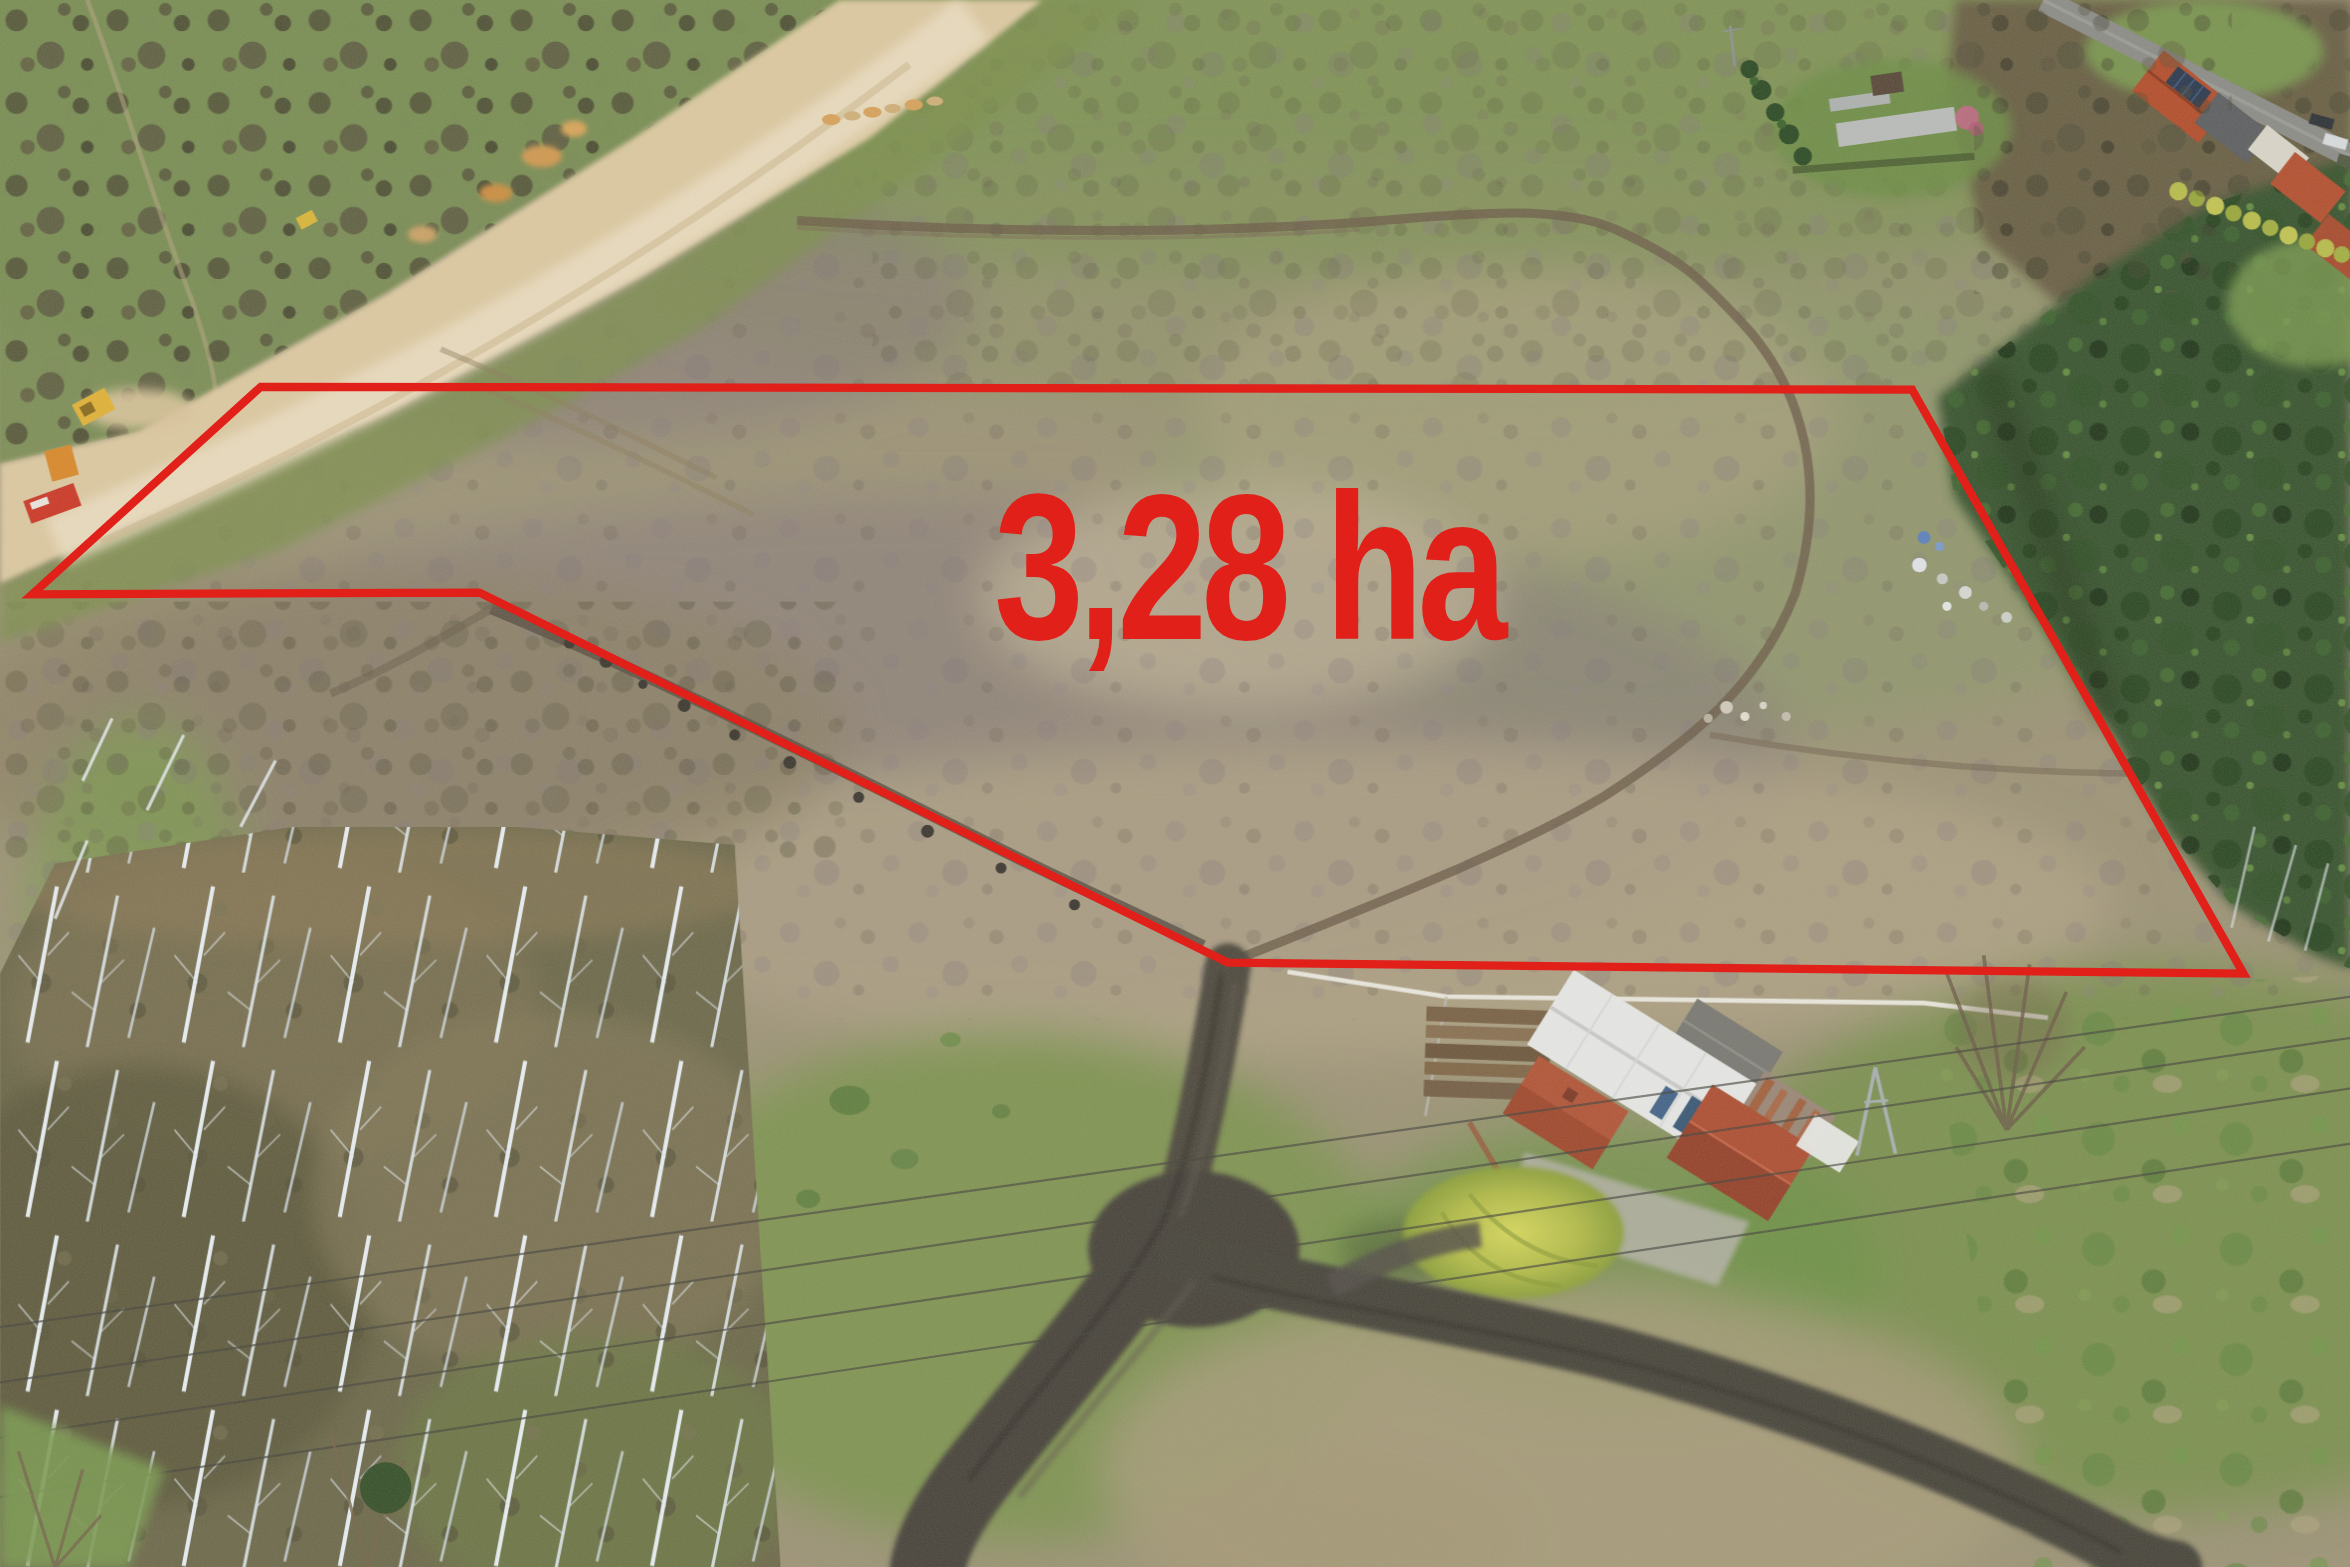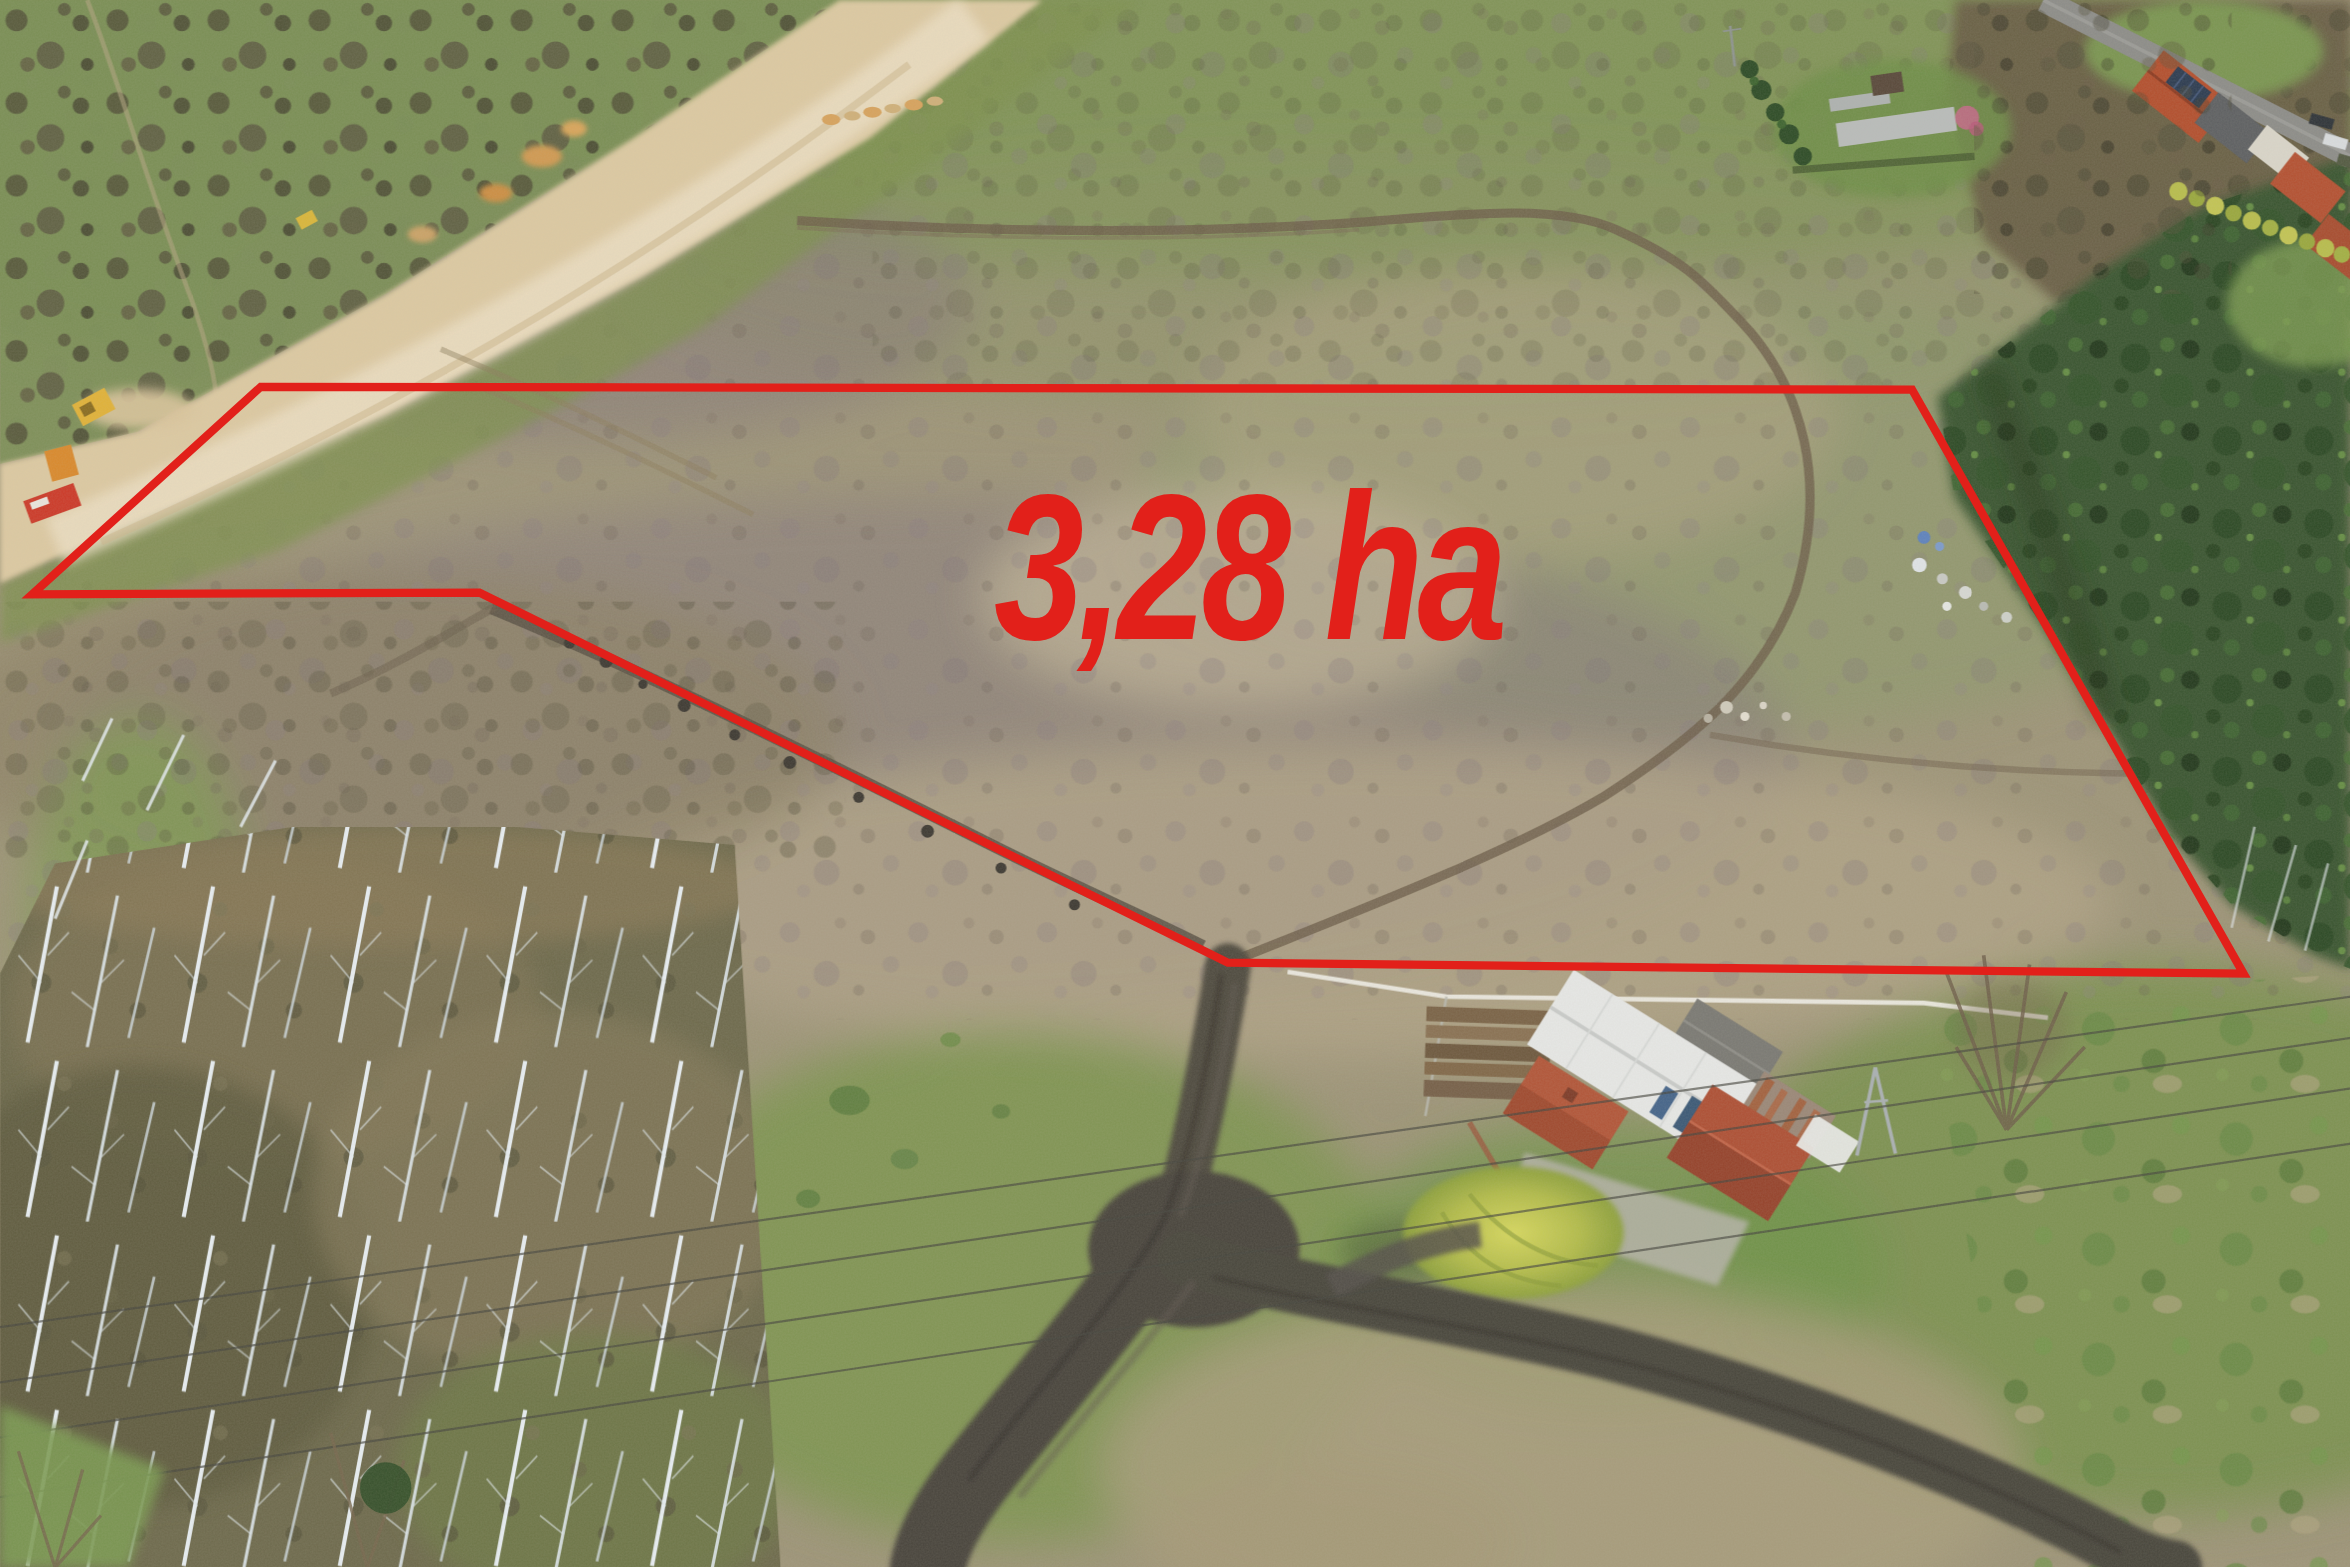--- a/index.html
+++ b/index.html
@@ -1,17 +1,17 @@
 <!DOCTYPE html>
 <html style="font-size:14.7px"><head>
 <meta charset="utf-8">
 <style>
   html,body{margin:0;padding:0;background:#1b1b1b;}
   .stage{position:relative;width:2351px;height:1568px;overflow:hidden;background:#9e9579;
-         font-family:"Liberation Sans",sans-serif;font-style:italic;}
+         font-family:"Liberation Sans",sans-serif;}
   .stage svg{position:absolute;inset:0;display:block;}
   .area-label{position:absolute;left:994px;top:464px;font-weight:bold;font-size:207px;line-height:1;
               letter-spacing:-7.3px;color:#e2201a;transform:scaleX(.78);transform-origin:0 0;
               white-space:nowrap;user-select:none;}
 </style>
 </head>
 <body>
 
 <div class="stage">
 <svg viewBox="0 0 2560 1707" width="2351" height="1568">

